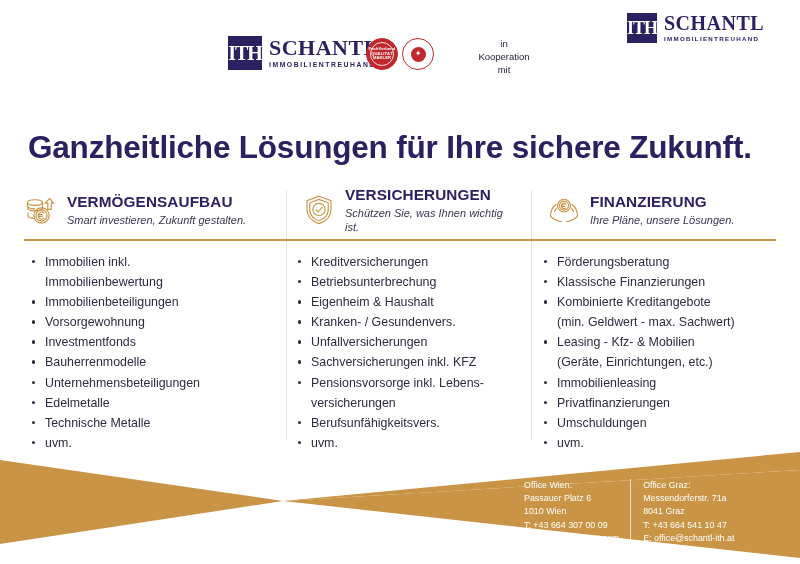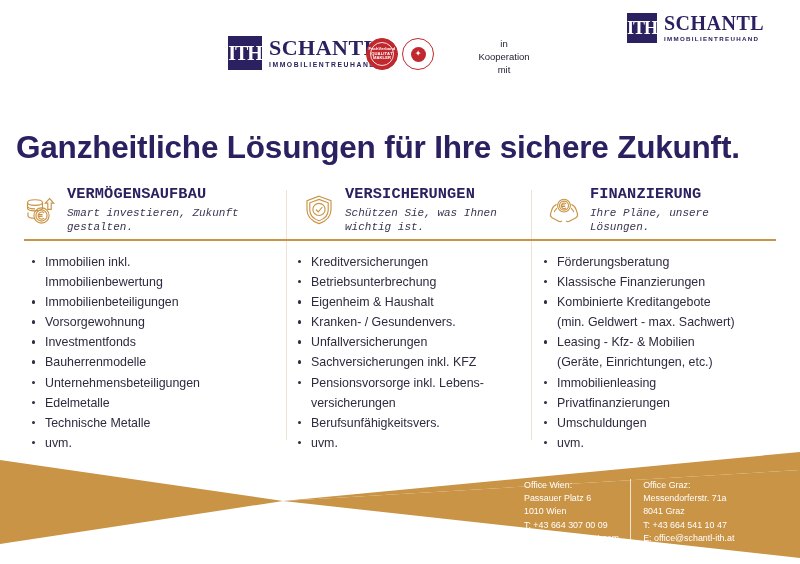--- a/index.html
+++ b/index.html
@@ -171,21 +171,21 @@
     font-size: 6.2px;
     font-weight: 700;
     letter-spacing: 1.45px;
     color: #c99445;
     margin-top: 3px;
   }
 
   
   .headline {
     position: absolute;
-    left: 16px; top: 129px;
+    left: 28px; top: 129px;
     font-size: 31.5px;
     font-weight: 700;
     color: #2b2160;
     letter-spacing: -0.2px;
     white-space: nowrap;
   }
 
   
   .columns {
     position: absolute;
@@ -207,21 +207,20 @@
     left: 0; top: 2px;
     width: 1px; height: 250px;
     background: #ece3d2;
   }
 
   .col-head {
     display: flex;
     align-items: center;
     gap: 9px;
     height: 44px;
-    font-family: Liberation Mono, monospace;
   }
   .col-icon {
     width: 34px; height: 34px;
     flex: 0 0 34px;
     display: flex;
     align-items: center;
     justify-content: center;
   }
   .col-title {
     font-size: 15.3px;

